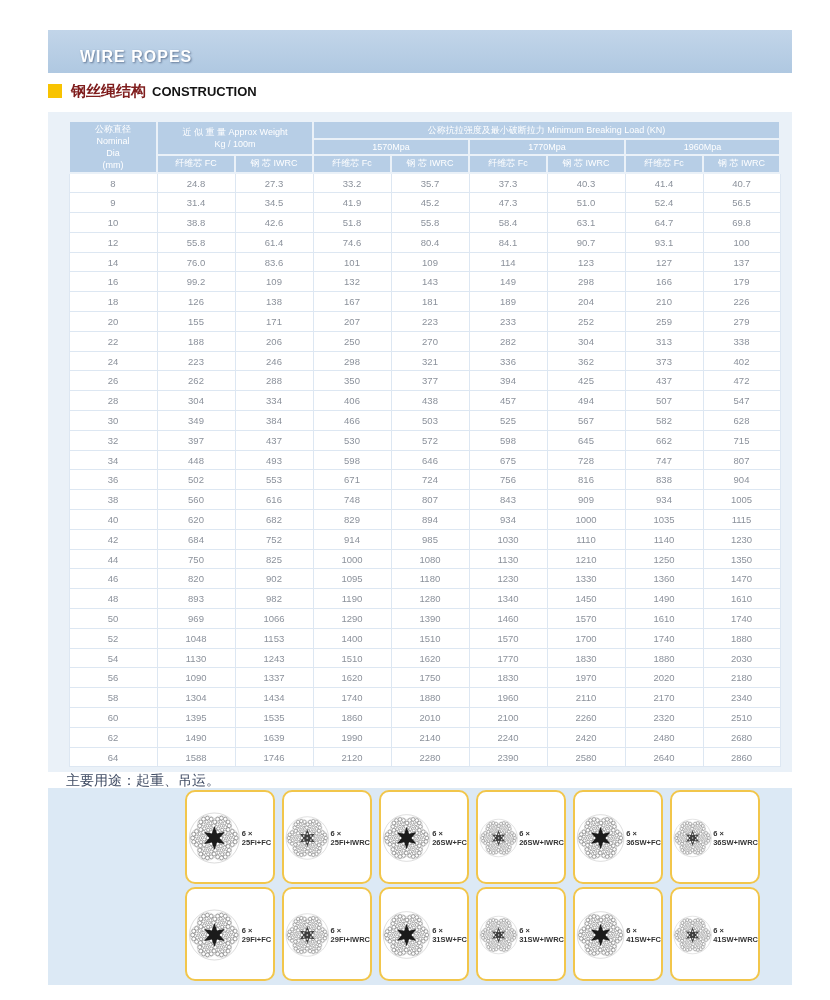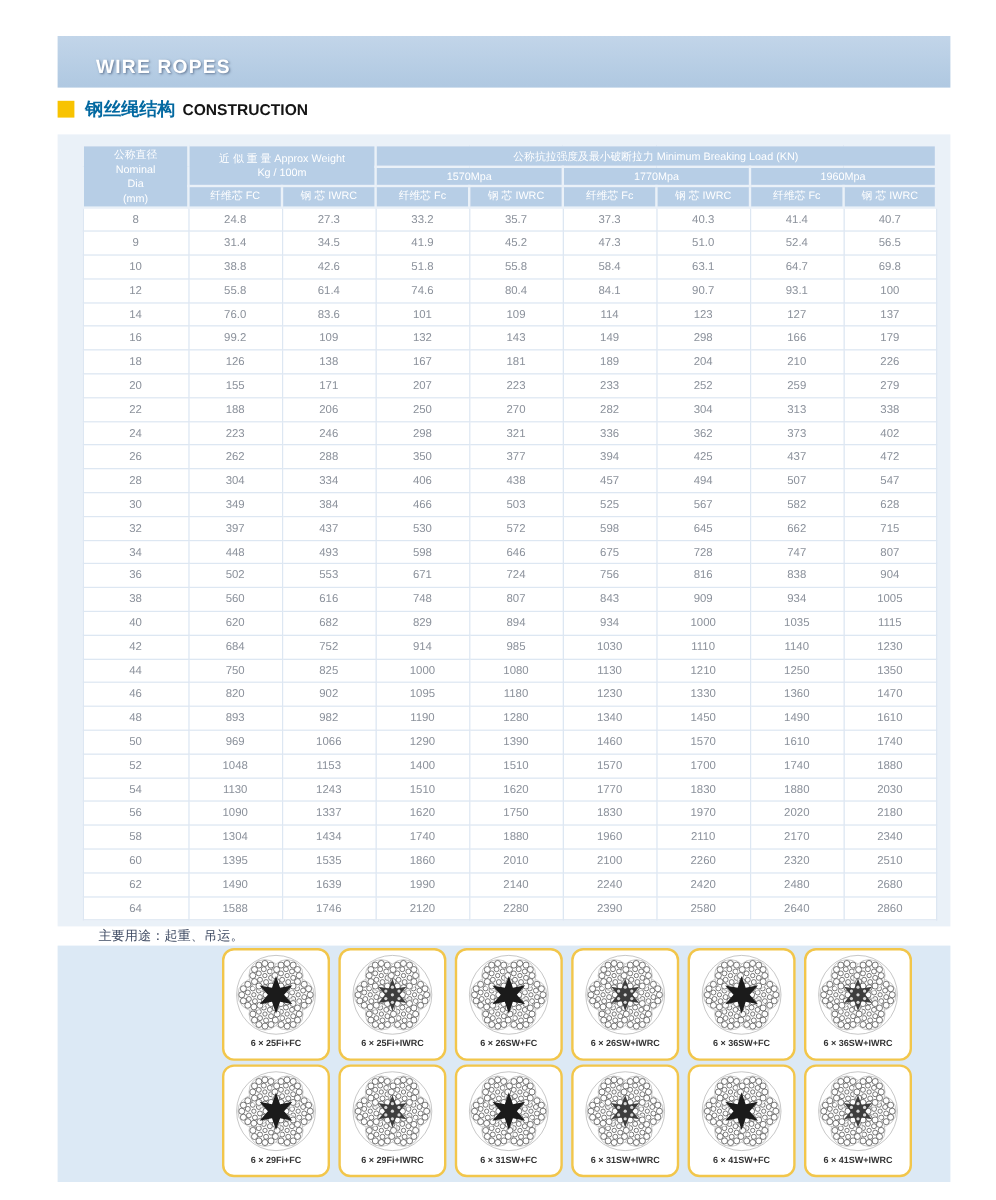--- a/index.html
+++ b/index.html
@@ -9,43 +9,43 @@
   .banner { position:absolute; left:48px; top:30px; width:744px; height:43px;
     background:linear-gradient(180deg,#c2d5e9 0%, #afc8e1 100%);
     display:flex; align-items:center; padding-left:22px; }
   .title-cn { font-size:28px; font-weight:bold; color:#fff; letter-spacing:3px;
     text-shadow:2px 2px 2px rgba(85,105,135,.85); }
   .title-en { font-size:16px; font-weight:bold; color:#fff; letter-spacing:1px;
     margin-left:10px; margin-top:10px; text-shadow:1px 1px 2px rgba(85,105,135,.85); }
 
   .section { position:absolute; left:48px; top:82px; height:18px; display:flex; align-items:center; }
   .bullet { width:14px; height:14px; background:#f8c301; margin-right:9px; }
-  .sec-cn { font-size:15px; font-weight:bold; color:#0369a1;text-align:center; }
+  .sec-cn { font-size:15px; font-weight:bold; color:#7f1d1d;text-align:center; }
   .sec-en { font-size:13px; font-weight:bold; color:#141414; margin-left:6px; }
 
   .table-panel { position:absolute; left:48px; top:112px; width:744px; height:660px;
     background:#eaf1f8; padding:8px 16px 0 20px; }
   table { width:710px; border-collapse:collapse; table-layout:fixed; }
   thead th { background:#b7cee6; color:#fff; font-weight:normal;
     border:2px solid #eaf1f8; padding:1px 0; }
   th.h-big { font-size:9px; }
   th.h-dia span { display:block; font-size:9px; line-height:12px; }
   th.h-weight { font-size:9px; line-height:12px; }
   tbody td { background:#fff; color:#8b919b; font-size:9.5px; text-align:center;
     height:19.8px; border:1px solid #dde7f2; padding:0; }
 
-  .footnote { position:absolute; left:66px; top:772px; font-size:11px; color:#3f4b63;margin-left:16px; }
+  .footnote { position:absolute; left:66px; top:772px; font-size:14px; color:#3f4b63; }
 
   .diagram-panel { position:absolute; left:48px; top:788px; width:744px; height:197px;
     background:#dce9f5; }
   .diagram-row { position:absolute; left:137px; display:flex; gap:7px; }
   .diagram-row.r1 { top:2px; }
   .diagram-row.r2 { top:99px;justify-content:center; }
   .rope-box { width:90px; height:94px; background:#fff; border:2px solid #f2c64b;
-    border-radius:10px; display:flex; flex-direction:column; align-items:center;
+    border-radius:10px; display:flex; flex-direction:row; align-items:center;
     padding-top:1px; }
   .rope-box svg { width:74px; height:72px; display:block; }
   .rope-label { font-size:7.5px; font-weight:bold; color:#333; line-height:9px; }
 </style>
 </head>
 <body>
 
 <div class="banner">
   <span class="title-en">WIRE ROPES</span>
 </div>

